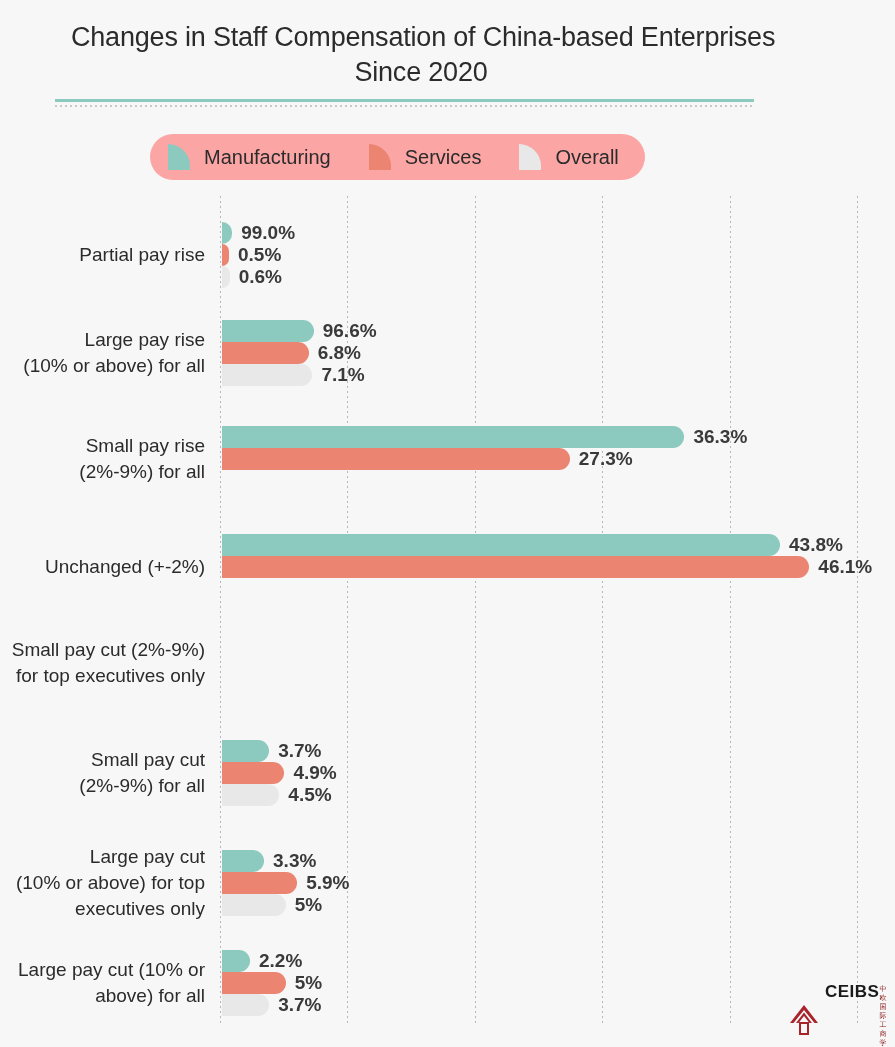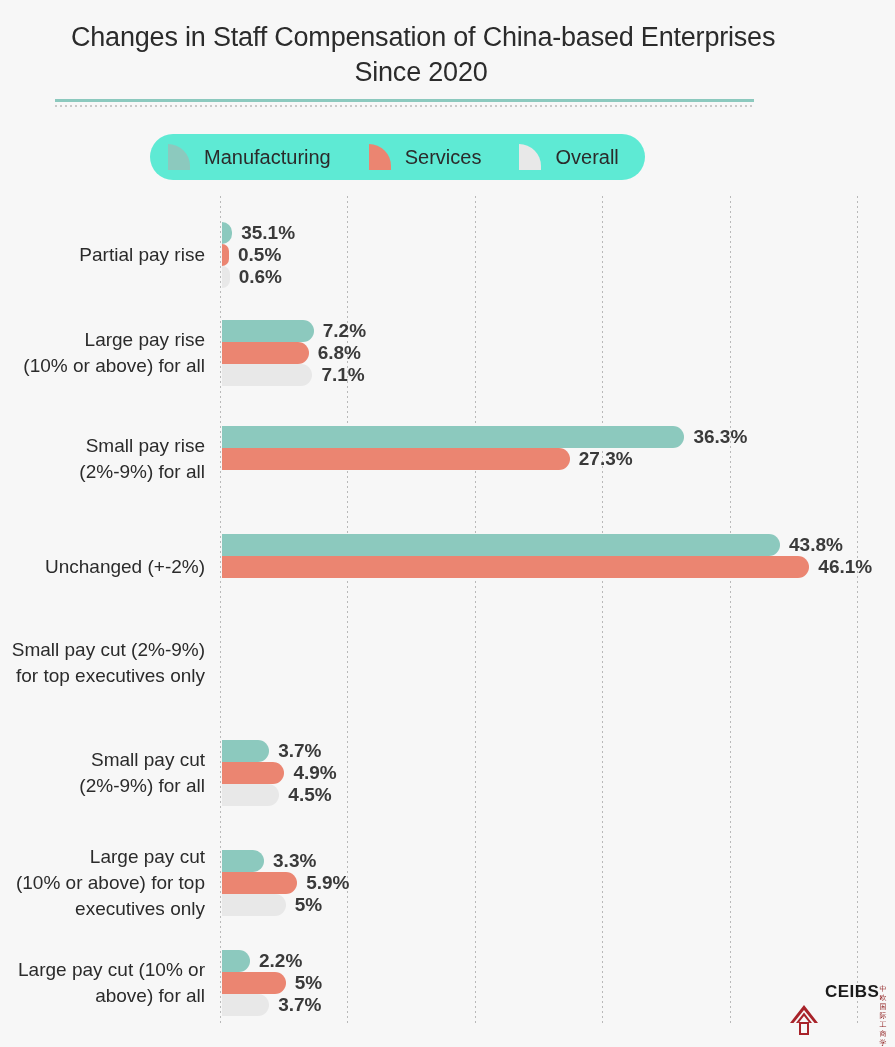--- a/index.html
+++ b/index.html
@@ -55,21 +55,21 @@
     background-size: 5px 2px;
     background-repeat: repeat-x;
   }
 
   
   .legend {
     position: absolute;
     left: 150px;
     top: 134px;
     height: 46px;
-    background: #5eead4;
+    background: #fca5a5;
     border-radius: 23px;
     display: flex;
     align-items: center;
     padding: 0 26px 0 18px;
     gap: 0px;
   }
   .legend-item {
     display: flex;
     align-items: center;
     margin-right: 38px;
@@ -226,41 +226,41 @@
         <div class="gridline" style="left: 857px;"></div>
       </div>
     <div class="rows" id="rows">
         <div class="row" style="top: 26px; height: 66px;">
           <div class="row-label" style="top: 20px;">
             <div>Partial pay rise</div>
           </div>
           <div class="bars">
             <div class="bar-wrap">
               <div class="bar" title="Manufacturing 0.8%" style="width: 10.192px; background: rgb(140, 201, 190);"></div>
-              <div class="bar-value">35.1%</div>
+              <div class="bar-value">99.0%</div>
             </div>
             <div class="bar-wrap">
               <div class="bar" title="Services 0.5%" style="width: 7px; background: rgb(235, 133, 113);"></div>
               <div class="bar-value">0.5%</div>
             </div>
             <div class="bar-wrap">
               <div class="bar" title="Overall 0.6%" style="width: 7.644px; background: rgb(232, 232, 232);"></div>
               <div class="bar-value">0.6%</div>
             </div>
           </div>
         </div>
         <div class="row" style="top: 124px; height: 66px;">
           <div class="row-label" style="top: 7px;">
             <div>Large pay rise</div>
             <div>(10% or above) for all</div>
           </div>
           <div class="bars">
             <div class="bar-wrap">
               <div class="bar" title="Manufacturing 7.2%" style="width: 91.728px; background: rgb(140, 201, 190);"></div>
-              <div class="bar-value">7.2%</div>
+              <div class="bar-value">96.6%</div>
             </div>
             <div class="bar-wrap">
               <div class="bar" title="Services 6.8%" style="width: 86.632px; background: rgb(235, 133, 113);"></div>
               <div class="bar-value">6.8%</div>
             </div>
             <div class="bar-wrap">
               <div class="bar" title="Overall 7.1%" style="width: 90.454px; background: rgb(232, 232, 232);"></div>
               <div class="bar-value">7.1%</div>
             </div>
           </div>

